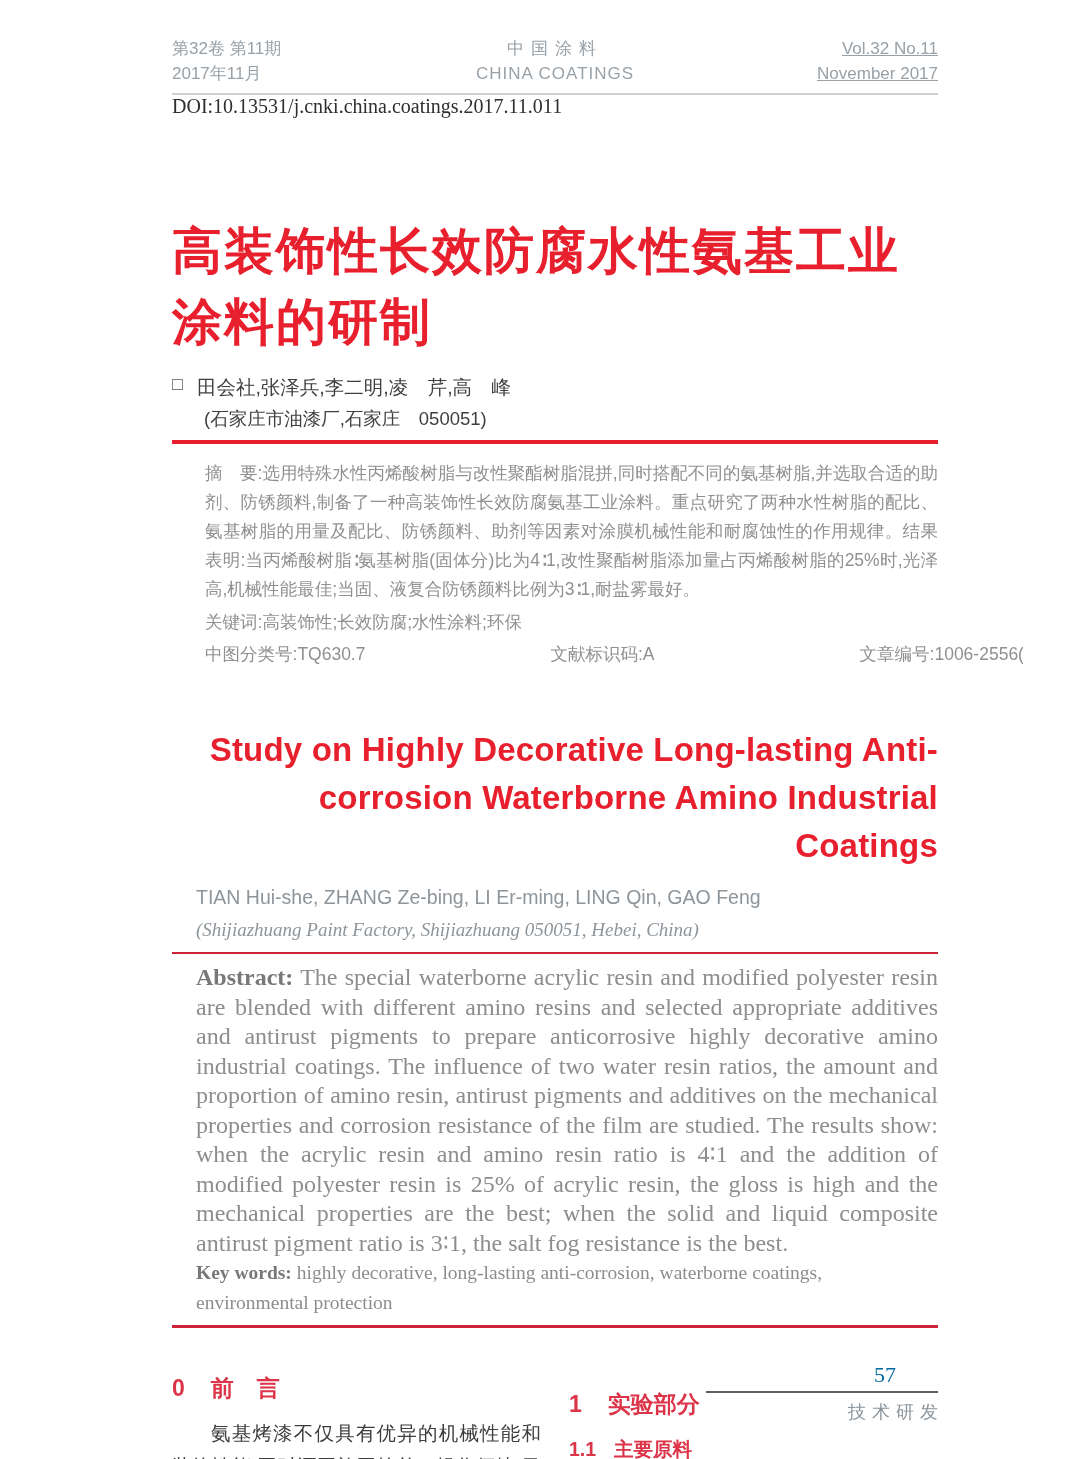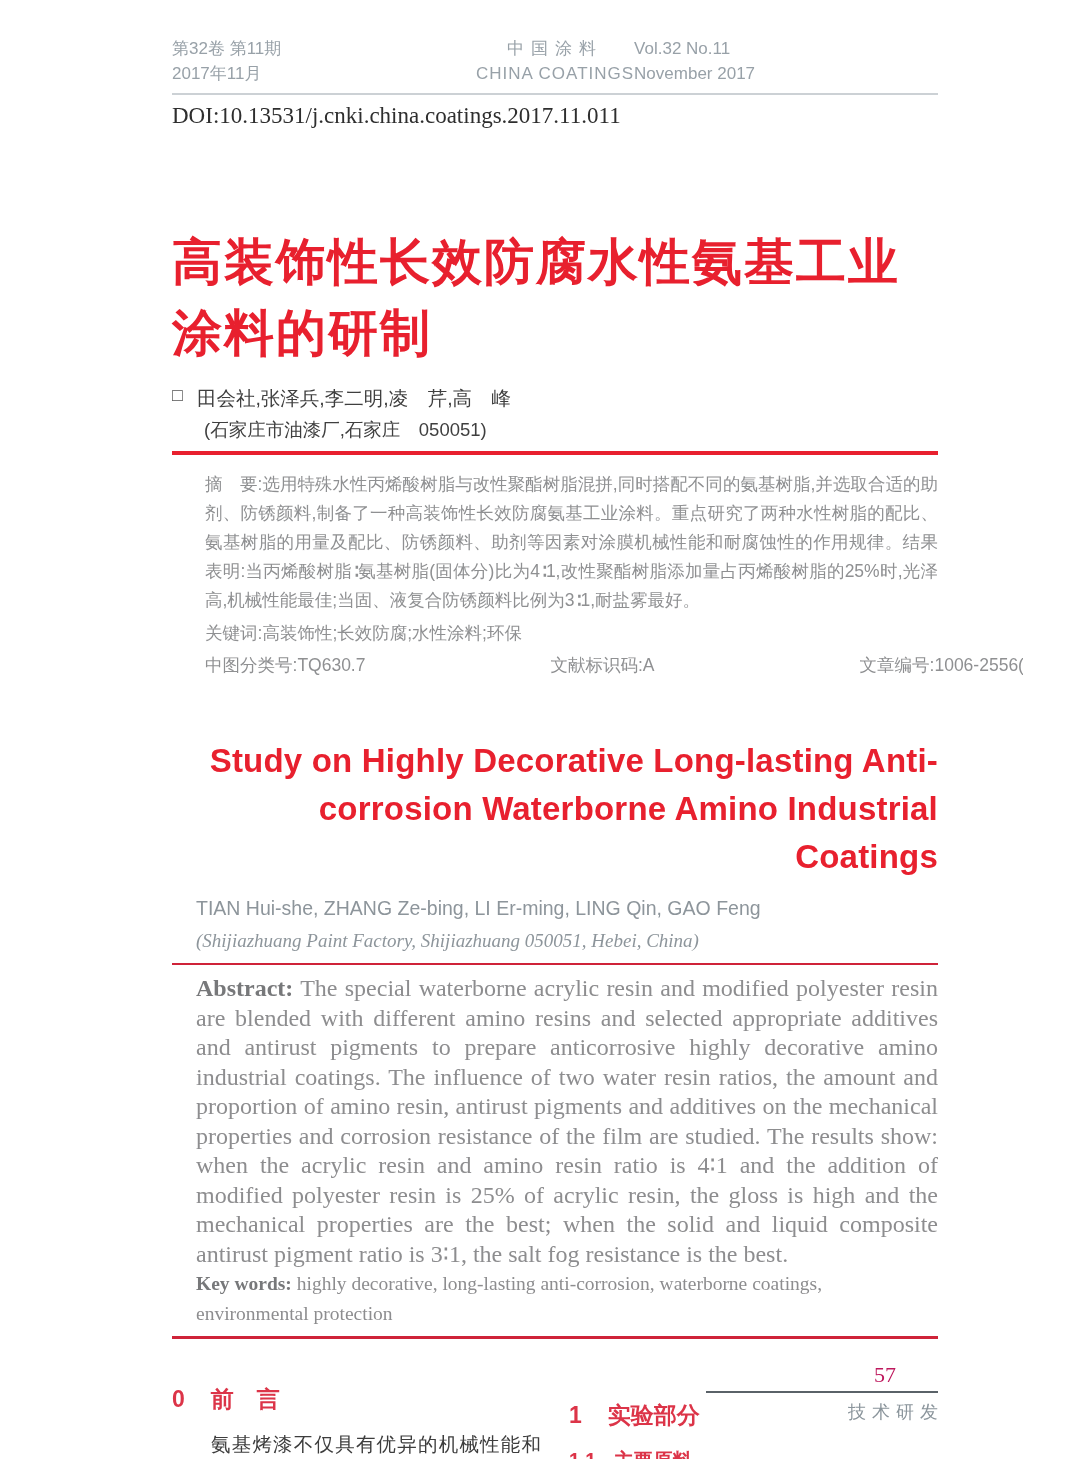--- a/index.html
+++ b/index.html
@@ -14,29 +14,28 @@
     overflow:hidden;
   }
   
   .jheader {
     display:grid;
     grid-template-columns:1fr auto 1fr;
     color:#98a1a8;
     font-size:17px;
     line-height:25px;
   }
-  .jheader .right { text-align:left; }
+  .jheader .right { text-align:right;text-decoration:underline; }
   .jheader .center { text-align:center; letter-spacing:1px; }
   .jheader .center .cn { letter-spacing:7px; }
   .header-rule { border:none; border-top:2px solid #ccd1d5; margin-top:7px; }
   .doi-line {
-    margin-top:8px;
     font-family:"Liberation Serif", serif;
     color:#2e2e2e;
-    font-size:23px;
+    font-size:20px;
   }
   
   .cn-title {
     margin-top:98px;
     color:#e8202e;
     font-size:50px;
     font-weight:bold;
     line-height:71px;
     letter-spacing:2px;
   }
@@ -139,21 +138,21 @@
   
   .page-footer {
     position:absolute;
     top:1362px;
     right:85px;
     width:480px;
     text-align:right;
   }
   .pf-number {
     font-family:"Liberation Serif", serif;
-    color:#be185d;
+    color:#0369a1;
     font-size:22px;
     padding-right:42px;
   }
   .pf-rule { border:none; border-top:2px solid #5a6268; width:232px; margin:3px 0 7px auto; }
   .pf-cn { color:#8a949b; font-size:18px; letter-spacing:6px; margin-right:-6px; }
   .pf-en {
     font-family:"Liberation Serif", serif;
     color:#8a949b;
     font-size:18.5px;
     margin-top:4px;

